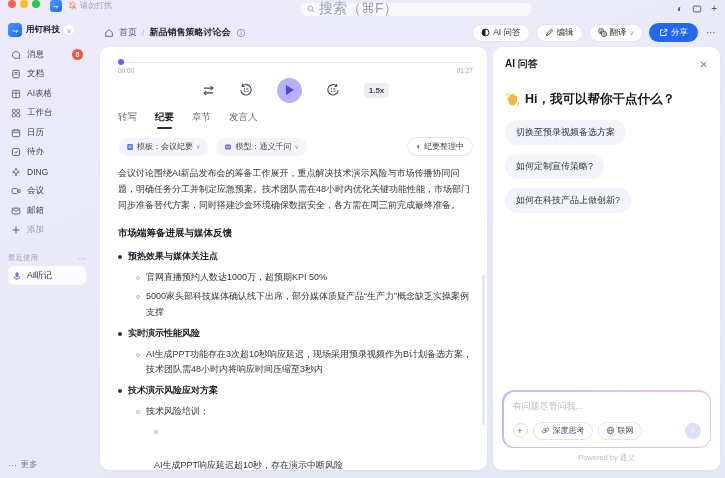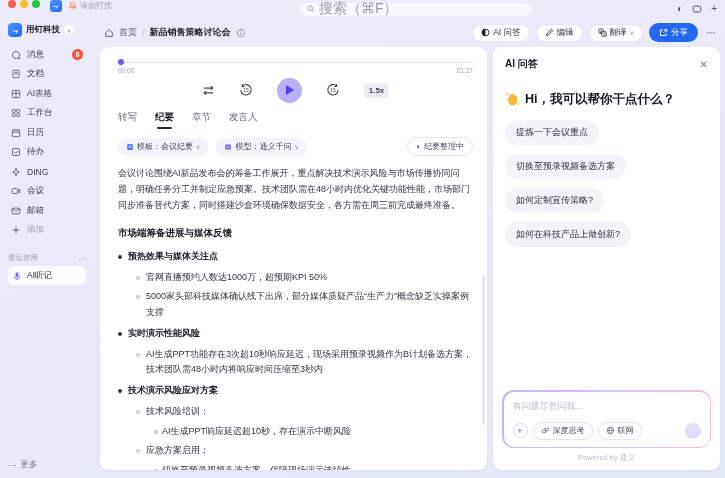--- a/index.html
+++ b/index.html
@@ -96,21 +96,21 @@
   .status-pill { margin-left:auto; display:flex; align-items:center; gap:3px; border:1px solid #e4e4ee;
     border-radius:10px; padding:3px 8px; font-size:8px; color:#45485a; background:#fff; }
   .status-pill .sp { font-size:8px; color:#5d6170; }
 
   
   .article { margin-top:10px; font-size:9px; line-height:1.75; color:#33343d; }
   .article p { margin-bottom:8px; }
   .article h3 { font-size:9.5px; color:#1c1d24; margin:12px 0 7px; }
   .b1 { display:flex; gap:6px; margin:5px 0; align-items:flex-start; }
   .b2 { display:flex; gap:6px; margin:4px 0 4px 18px; align-items:flex-start; }
-  .b3 { display:flex; gap:4px; margin:4px 0 4px 36px; align-items:flex-start; }
+  .b3 { display:flex; gap:24px; margin:4px 0 4px 36px; align-items:flex-start;flex-direction:column; }
   .mk1 { width:4px; height:4px; border-radius:50%; background:#33343d; flex:none; margin-top:6px; }
   .mk2 { width:4px; height:4px; border-radius:50%; border:1px solid #b4b7c3; flex:none; margin-top:6px; }
   .b1 .bt { font-weight:bold; color:#23242b; }
   .scrollbar { position:absolute; right:2px; top:228px; width:3px; height:150px; border-radius:2px; background:#e7e7ee; }
 
   
   .rp-header { display:flex; align-items:center; padding:10px 12px 6px; }
   .rp-title { font-size:10px; font-weight:bold; color:#1c1d24; }
   .rp-close { margin-left:auto; color:#7d8090; font-size:10px; }
   .greeting { display:flex; align-items:center; gap:5px; padding:14px 12px 10px; font-size:12.5px;
@@ -459,21 +459,20 @@
             <span class="rp-close">✕</span>
           </div>
           <div class="greeting">
             <svg width="15" height="15" viewBox="0 0 14 14">
                 <path d="M4 7 L4 3.4 A0.9 0.9 0 0 1 5.8 3.4 L5.8 2.4 A0.9 0.9 0 0 1 7.6 2.4 L7.6 3 A0.9 0.9 0 0 1 9.4 3 L9.4 4.4 A0.9 0.9 0 0 1 11.2 4.4 L11.2 8.4 A4 4 0 0 1 7.2 12.4 A4 4 0 0 1 3.2 8.6 L2.2 6.6 A0.95 0.95 0 0 1 4 5.8 Z" fill="#f6b73c"></path>
                 <path d="M1.2 3.2 A3.4 3.4 0 0 1 3 1.2 M12.8 10 A3.4 3.4 0 0 1 11.4 12.2" fill="none" stroke="#f6b73c" stroke-width="1"></path>
               </svg>
             <span>Hi，我可以帮你干点什么？</span>
           </div>
           <div class="sug-list">
-            <span class="sug">提炼一下会议重点</span>
             <span class="sug">切换至预录视频备选方案</span>
             <span class="sug">如何定制宣传策略?</span>
             <span class="sug">如何在科技产品上做创新?</span>
           </div>
           <div class="rp-spacer"></div>
           <div class="ask-wrap">
             <div class="ask-box">
               <div class="ask-ph">有问题尽管问我...</div>
               <div class="ask-controls">
                 <span class="circle-btn">+</span>

